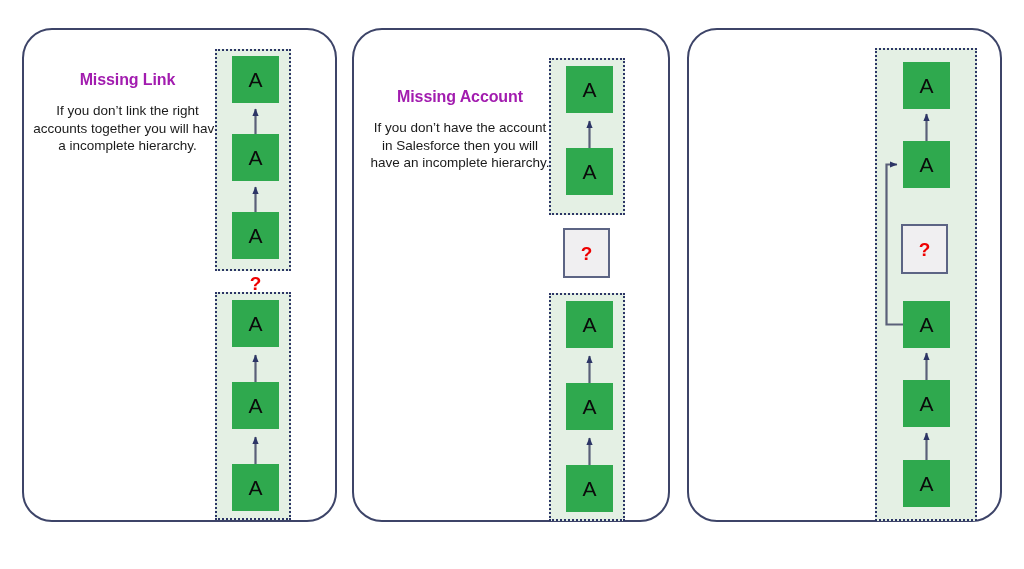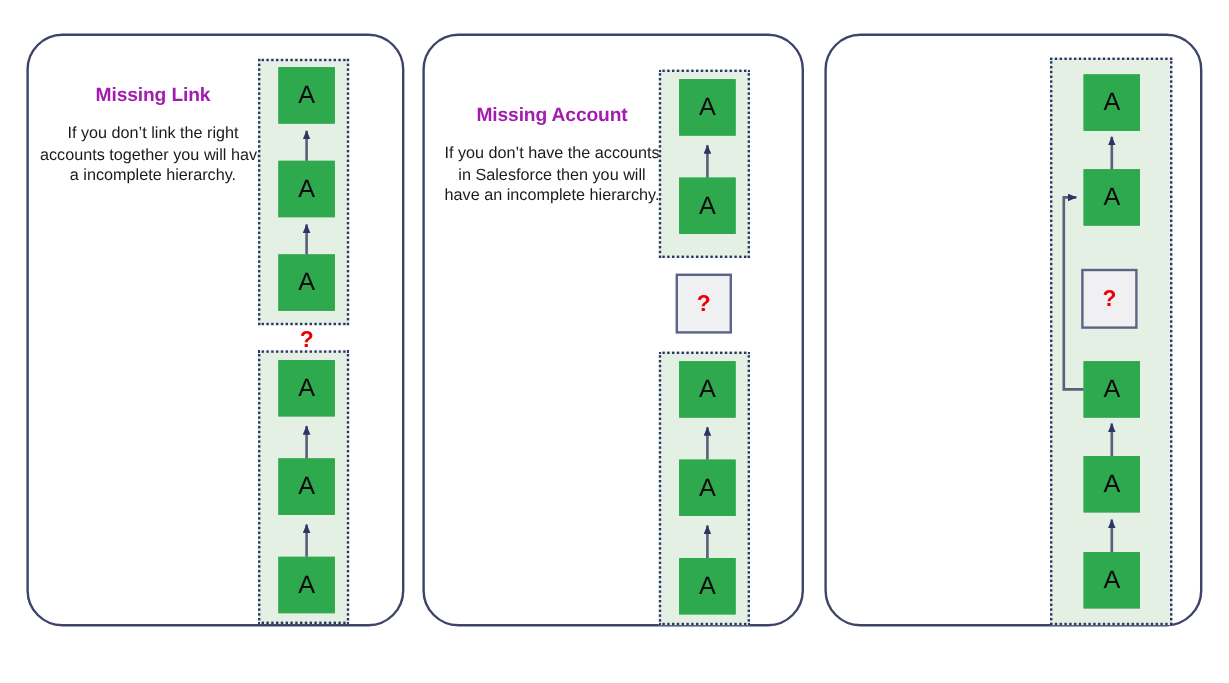--- a/index.html
+++ b/index.html
@@ -112,21 +112,21 @@
   <div class="band" style="left:215px;top:292px;width:76px;height:228px;"></div>
   <div class="abox" style="left:232px;top:300px;">A</div>
   <div class="abox" style="left:232px;top:382px;">A</div>
   <div class="abox" style="left:232px;top:464px;">A</div>
 
   <div class="panel" style="left:352px;top:28px;width:318px;height:494px;">
   </div>
 
   <div class="textcol" style="left:370px;top:75px;width:180px;margin-top:12px;">
     <div class="p-title">Missing Account</div>
-    <div class="p-body">If you don’t have the accounts in Salesforce then you will have an incomplete hierarchy.</div>
+    <div class="p-body">If you don’t have the account in Salesforce then you will have an incomplete hierarchy.</div>
   </div>
 
   <div class="band" style="left:549px;top:58px;width:76px;height:157px;"></div>
   <div class="abox" style="left:566px;top:66px;">A</div>
   <div class="abox" style="left:566px;top:148px;">A</div>
 
   <div class="qbox" style="left:563px;top:228px;">?</div>
 
   <div class="band" style="left:549px;top:293px;width:76px;height:228px;"></div>
   <div class="abox" style="left:566px;top:301px;">A</div>

